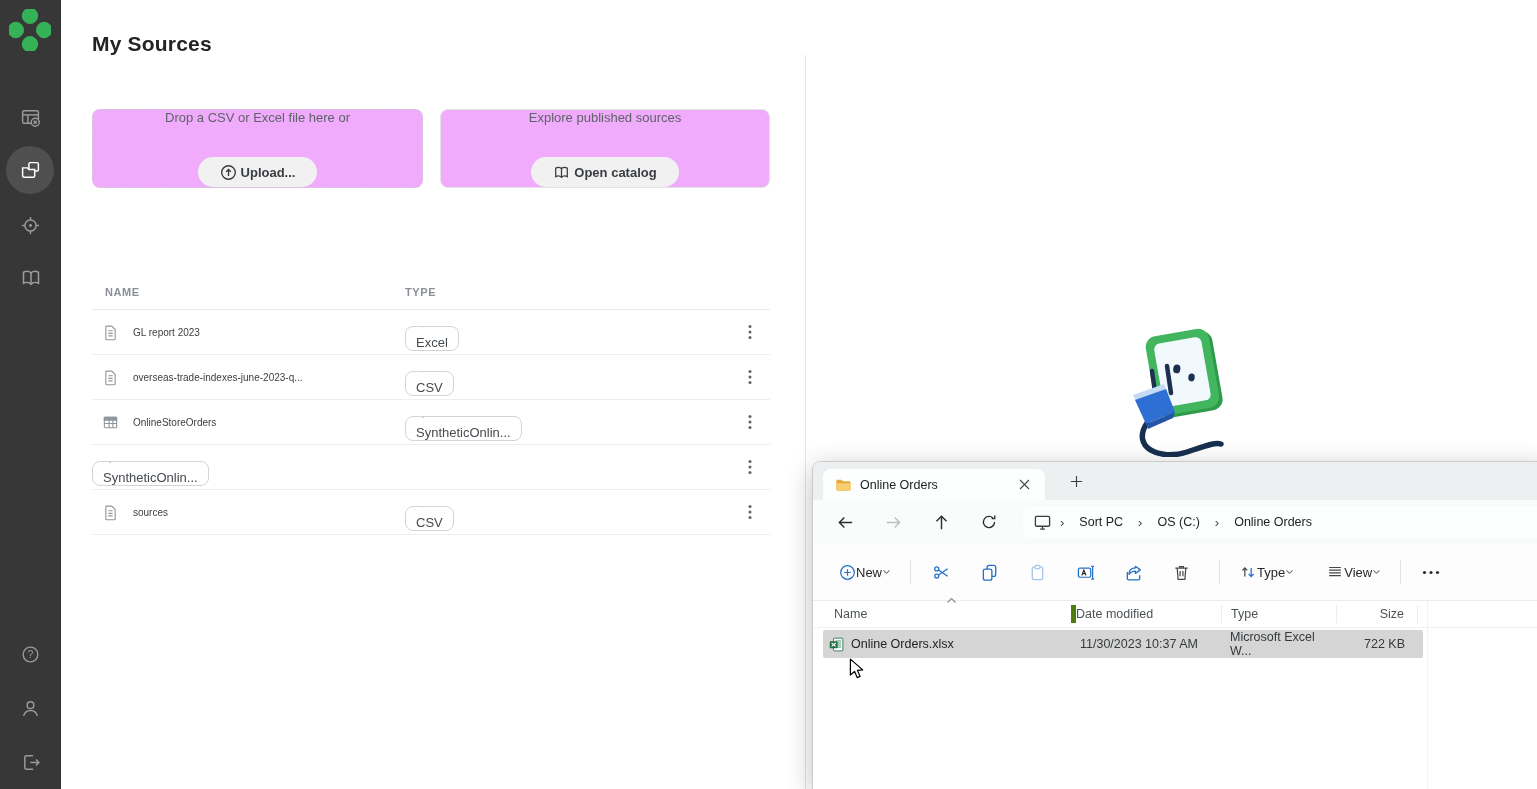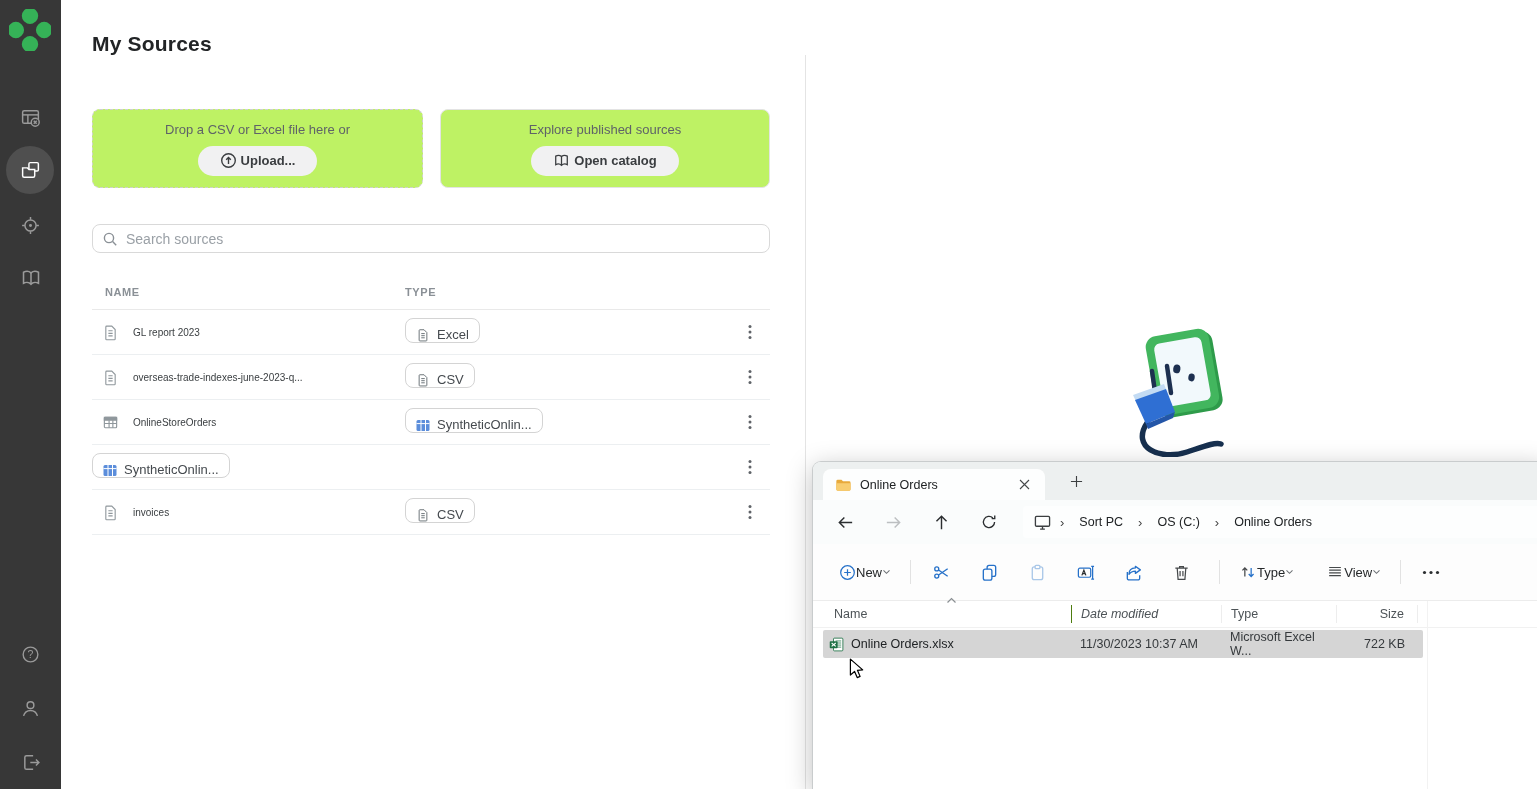--- a/index.html
+++ b/index.html
@@ -12,39 +12,39 @@
   .logo { position:absolute; left:9px; top:9px; width:42px; height:42px; cursor:pointer; }
   .side-item { position:absolute; left:0; width:61px; height:48px; display:flex; align-items:center; justify-content:center; cursor:pointer; }
   .side-item svg { display:block; }
   .side-item.active::before { content:""; position:absolute; left:6px; top:0; width:48px; height:48px; border-radius:50%; background:#4f4f4f; }
   .side-item.active svg { position:relative; }
 
   
   .main { position:absolute; left:61px; top:16px; width:744px; height:789px; background:#fff; }
   .page-title { position:absolute; left:31px; top:16px; font-size:21px; font-weight:700; color:#222426; letter-spacing:.2px; }
 
-  .panel { position:absolute; top:93px; height:79px; border-radius:8px; display:flex; flex-direction:column; align-items:center; justify-content:center; gap:9px; background:#bef264; }
+  .panel { position:absolute; top:93px; height:79px; border-radius:8px; display:flex; flex-direction:column; align-items:center; justify-content:space-between; gap:9px; background:#f0abfc; }
   .panel-drop  { left:31px;  width:331px; border:1.5px dashed #cfcfcf; }
   .panel-cat   { left:379px; width:330px; border:1px solid #e3e3e3; }
   .panel-text { font-size:13px; color:#5f6368; }
   .pill-btn { display:flex; align-items:center; gap:4px; background:#f1f1f2; border:none; border-radius:16px; height:30px; padding:0 22px; font-family:inherit; font-size:13px; font-weight:700; color:#3a3d40; cursor:pointer; }
   .pill-btn svg { display:block; }
 
   .search-box { position:absolute; left:31px; top:208px; width:678px; height:29px; border:1px solid #d9d9d9; border-radius:8px; display:flex; align-items:center; padding:0 9px; gap:8px; background:#fff; }
   .search-box input { border:none; outline:none; flex:1; font-family:inherit; font-size:14px; color:#333; background:transparent; }
   .search-box input::placeholder { color:#9aa0a6; }
 
   .src-table { position:absolute; left:31px; top:258px; width:678px; }
   .src-head { display:flex; height:36px; align-items:center; border-bottom:1px solid #e9e9e9; }
   .src-head .col-label { font-size:11px; font-weight:700; color:#8a9096; letter-spacing:.6px; }
   .col-name-h { width:313px; padding-left:13px; }
   .src-row { display:flex; align-items:center; height:45px; border-bottom:1px solid #eceff1; cursor:pointer; }
   .cell-name { width:313px; display:flex; align-items:center; gap:14px; padding-left:10px; font-size:10px; color:#3c4043; }
   .cell-type { flex:1; }
-  .badge { display:inline-flex; align-items:flex-end; gap:7px; border:1px solid #d4d4d4; border-radius:8px; height:25px; padding:0 10px; font-size:13px; color:#454a4f; background:#fff; }
+  .badge { display:inline-flex; align-items:flex-start; gap:7px; border:1px solid #d4d4d4; border-radius:8px; height:25px; padding:0 10px; font-size:13px; color:#454a4f; background:#fff;flex-direction:column; }
   .cell-menu { width:40px; display:flex; justify-content:center; cursor:pointer; }
 
   .vdivider { position:absolute; left:805px; top:55px; width:1px; height:734px; background:#e4e4e4; }
 
   
   .plug-illustration { position:absolute; left:1115px; top:323px; width:118px; height:134px; }
 
   
   .explorer { position:absolute; left:812px; top:461px; width:737px; height:328px; background:#fff; border:1px solid #c9cccd; border-bottom:none; border-radius:9px 9px 0 0; box-shadow:0 6px 26px rgba(0,0,0,.25); z-index:10; font-size:12.5px; color:#25282a; }
   .tabstrip { height:38px; background:#edf0f0; border-radius:8px 8px 0 0; display:flex; align-items:flex-end; }
@@ -61,21 +61,21 @@
 
   .toolbar { height:57px; background:#fdfdfd; border-bottom:1px solid #ececec; display:flex; align-items:center; padding-left:17px; }
   .tool-btn { display:flex; align-items:center; gap:0; height:34px; padding:0 9px; border-radius:4px; cursor:pointer; color:#25282a; }
   .tool-icon-btn { width:40px; height:34px; display:flex; align-items:center; justify-content:center; border-radius:4px; cursor:pointer; margin-right:8px; }
   .tool-sep { width:1px; height:24px; background:#e2e2e2; margin:0 10px; }
   .tool-label { font-size:13px; }
 
   .filehead { height:27px; display:flex; align-items:center; position:relative; border-bottom:1px solid #f1f1f1; color:#4d5357; }
   .fh-col { height:18px; display:flex; align-items:center; cursor:pointer; }
   .fc-name { width:258px; padding-left:21px; }
-  .fc-date { width:150px; padding-left:9px; border-left:1px solid #4d7c0f;font-style:italic; }
+  .fc-date { width:150px; border-left:5px solid #4d7c0f; }
   .fc-type { width:115px; padding-left:9px; border-left:1px solid #ededed; }
   .fc-size { width:82px; justify-content:flex-end; padding-right:13px; border-left:1px solid #ededed; border-right:1px solid #ededed; }
   .sort-caret { position:absolute; left:133px; top:-4px; }
   .col-guide { position:absolute; left:614px; top:139px; width:1px; height:189px; background:#f2f2f2; }
 
   .filerow { margin:2px 0 0 10px; width:600px; height:28px; display:flex; align-items:center; background:#d5d5d5; border-radius:2px; cursor:pointer; }
   .fr-name { width:248px; padding-left:6px; display:flex; align-items:center; gap:7px; color:#202325; }
   .fr-date { width:150px; padding-left:9px; color:#35393c; }
   .fr-type { width:115px; padding-left:9px; color:#35393c; }
   .fr-size { width:78px; text-align:right; padding-right:9px; color:#35393c; }
@@ -171,27 +171,20 @@
       <div class="panel-text">Explore published sources</div>
       <button class="pill-btn">
         <svg width="17" height="17" viewBox="0 0 20 20" fill="none" stroke="#3a3d40" stroke-width="1.5">
           <path d="M10 5.3C8.2 3.8 5.1 3.8 3.2 4.8v10c1.9-1 5-1 6.8.9 1.8-1.9 4.9-1.9 6.8-.9v-10C14.9 3.8 11.8 3.8 10 5.3z"></path>
           <path d="M10 5.3v10.4"></path>
         </svg>
         <span>Open catalog</span>
       </button>
     </div>
 
-    <div class="search-box">
-      <svg width="16" height="16" viewBox="0 0 16 16" fill="none" stroke="#8a9096" stroke-width="1.4">
-        <circle cx="7" cy="7" r="4.6"></circle>
-        <path d="M10.6 10.6L14.2 14.2"></path>
-      </svg>
-      <input type="text" placeholder="Search sources" style="">
-    </div>
 
     <div class="src-table">
       <div class="src-head">
         <div class="col-label col-name-h">NAME</div>
         <div class="col-label">TYPE</div>
       </div>
 
       <div class="src-row">
         <div class="cell-name">
           <svg width="17" height="17" viewBox="0 0 18 20" fill="none" stroke="#8f979c" stroke-width="1.3">
@@ -285,21 +278,21 @@
           </svg>
         </div>
       </div>
 
       <div class="src-row">
         <div class="cell-name">
           <svg width="17" height="17" viewBox="0 0 18 20" fill="none" stroke="#8f979c" stroke-width="1.3">
             <path d="M4.5 2.5h6l4 4v11a1 1 0 0 1-1 1h-9a1 1 0 0 1-1-1v-14a1 1 0 0 1 1-1z"></path>
             <path d="M6.5 8h5M6.5 11h5M6.5 14h5"></path>
           </svg>
-          <span>invoices</span>
+          <span>sources</span>
         </div>
         <div class="cell-type"><span class="badge">
           <svg width="14" height="14" viewBox="0 0 18 20" fill="none" stroke="#6b7378" stroke-width="1.4">
             <path d="M4.5 2.5h6l4 4v11a1 1 0 0 1-1 1h-9a1 1 0 0 1-1-1v-14a1 1 0 0 1 1-1z"></path>
             <path d="M6.5 8h5M6.5 11h5M6.5 14h5"></path>
           </svg>
           <span>CSV</span>
             </span>
         </div>
         <div class="cell-menu">

